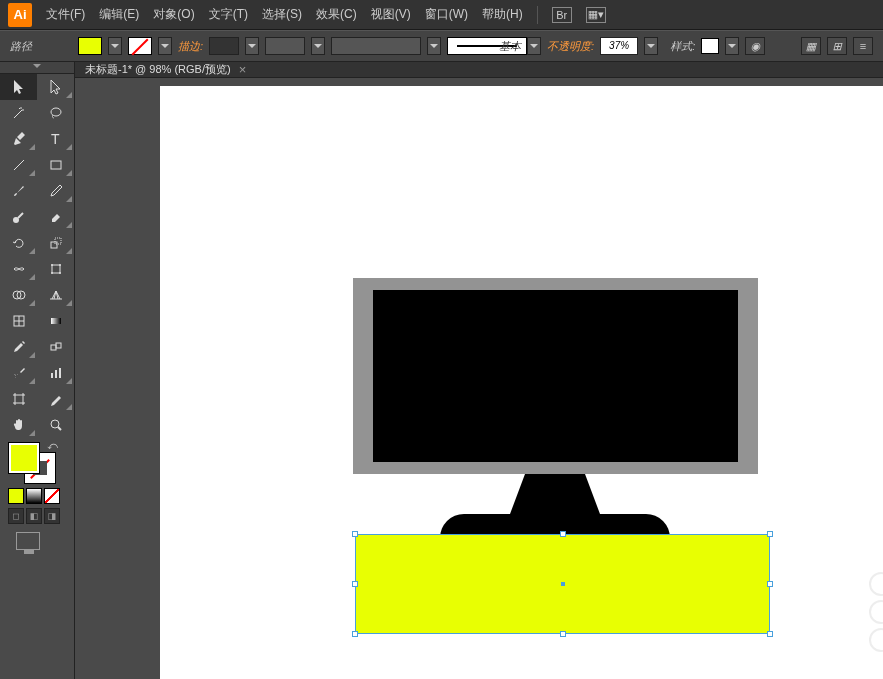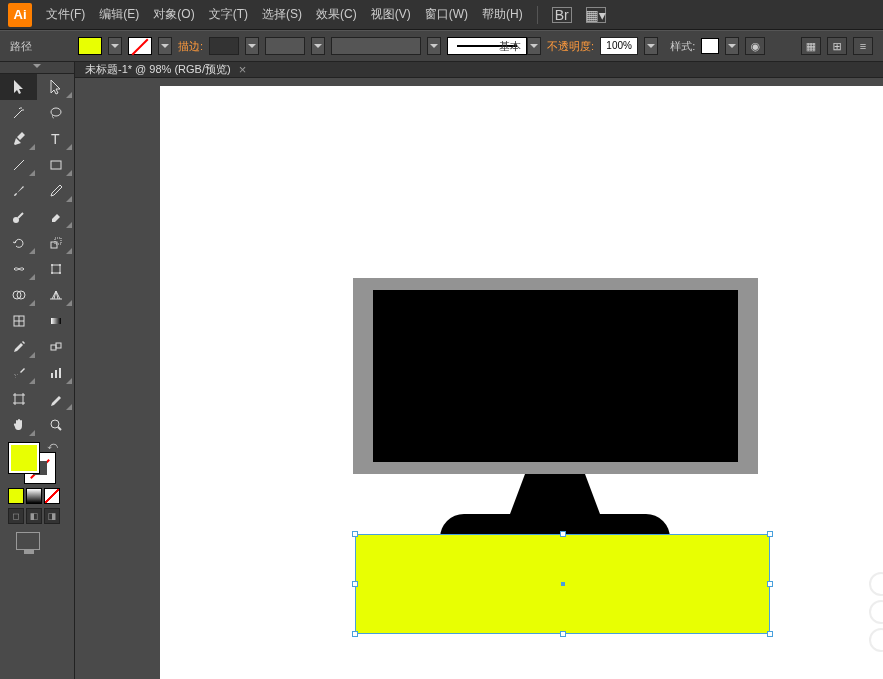--- a/index.html
+++ b/index.html
@@ -2,23 +2,23 @@
 <html><head>
 <meta charset="utf-8">
 <style>
 * { margin: 0; padding: 0; box-sizing: border-box; font-family: "Microsoft YaHei", sans-serif; }
 body { background: #333; width: 883px; height: 679px; overflow: hidden; color: #ccc; }
 
 .menubar { height: 30px; background: #333; display: flex; align-items: center; padding-left: 8px; gap: 14px; font-size: 12px; border-bottom: 1px solid #1a1a1a; }
 .ai-logo { width: 24px; height: 24px; background: #ff7f00; color: #fff; font-weight: bold; font-size: 13px; display: flex; align-items: center; justify-content: center; border-radius: 2px; }
 .menu-item { color: #ccc; cursor: default; }
 .menu-sep { width: 1px; height: 18px; background: #555; }
-.menu-icon-box { width: 20px; height: 16px; border: 1px solid #888; font-size: 14px; display: flex; align-items: center; justify-content: center; }
-
-.optbar { height: 32px; background: #434343; display: flex; align-items: center; padding: 0 10px; gap: 6px; font-size: 11px; border-top: 1px solid #555; border-bottom: 1px solid #222; }
+.menu-icon-box { width: 20px; height: 16px; border: 1px solid #888; font-size: 11px; display: flex; align-items: center; justify-content: center; }
+
+.optbar { height: 32px; background: #434343; display: flex; align-items: center; padding: 0 10px; gap: 6px; font-size: 11px; border-top: 1px solid #555; border-bottom: 1px solid #222; font-style: italic; }
 .opt-label-path { color: #ccc; margin-right: 40px; }
 .swatch { width: 24px; height: 18px; border: 1px solid #000; display: inline-block; }
 .swatch-yellow { background: #e8ff02; }
 .swatch-none { background: #fff; position: relative; }
 .swatch-none::after { content: ""; position: absolute; left: 0; right: 0; top: 50%; border-top: 2px solid red; transform: rotate(-45deg); }
 .dd-btn { width: 14px; height: 18px; background: #555; border: 1px solid #222; display: flex; align-items: center; justify-content: center; }
 .dd-btn::after { content: ""; border: 4px solid transparent; border-top-color: #ccc; margin-top: 3px; }
 .opt-orange { color: #ff9a3c; margin: 0 0; }
 .num-field { width: 30px; height: 18px; background: #333; border: 1px solid #222; }
 .long-field { height: 18px; background: #555; border: 1px solid #222; }
@@ -110,21 +110,21 @@
   <span class="long-field" style="width:40px"></span>
   <span class="dd-btn"></span>
   <span class="long-field" style="width:90px"></span>
   <span class="dd-btn"></span>
   <span class="stroke-preview">
       <span class="line"></span>
     </span>
   <span style="font-size:11px;color:#333;margin-left:-34px;z-index:1">基本</span>
   <span class="dd-btn"></span>
   <span class="opt-orange">不透明度:</span>
-  <span class="opacity-field">100%</span>
+  <span class="opacity-field">37%</span>
   <span class="dd-btn"></span>
   <span style="margin-left:6px">样式:</span>
   <span class="swatch-white"></span>
   <span class="dd-btn"></span>
   <span class="mini-icon">◉</span>
   <span style="flex:1"></span>
   <span class="mini-icon">▦</span>
   <span class="mini-icon">⊞</span>
   <span class="mini-icon">≡</span>
 </div>

